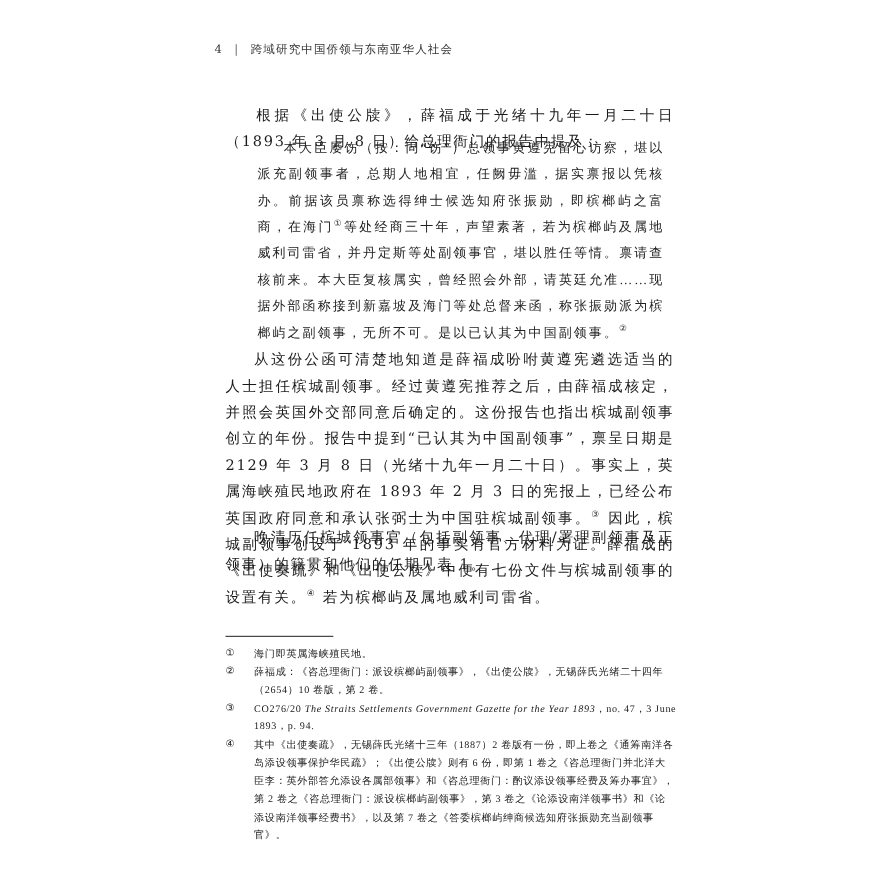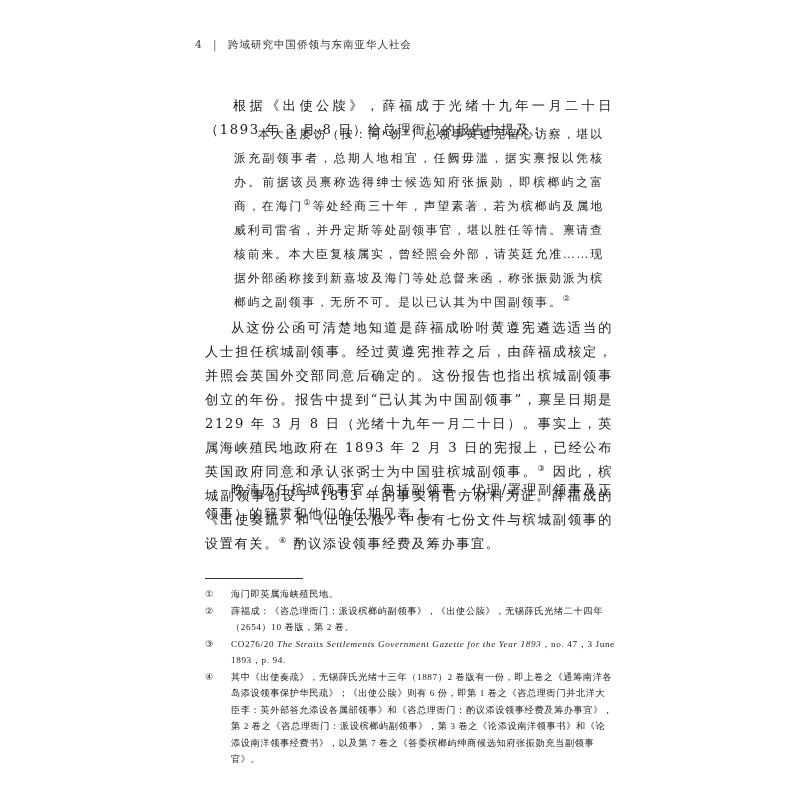--- a/index.html
+++ b/index.html
@@ -34,21 +34,21 @@
 
 <div class="body-text p1">根据《出使公牍》，薛福成于光绪十九年一月二十日（1893 年 3 月 8 日）给总理衙门的报告中提及：</div>
 
 <div class="quote">
   <span>本大臣屡饬（按：同“饬”）总领事黄遵宪留心访察，堪以派充副领事者，总期人地相宜，任阙毋滥，据实禀报以凭核办。前据该员禀称选得绅士候选知府张振勋，即槟榔屿之富商，在海门</span><sup>①</sup><span>等处经商三十年，声望素著，若为槟榔屿及属地威利司雷省，并丹定斯等处副领事官，堪以胜任等情。禀请查核前来。本大臣复核属实，曾经照会外部，请英廷允准……现据外部函称接到新嘉坡及海门等处总督来函，称张振勋派为槟榔屿之副领事，无所不可。是以已认其为中国副领事。</span><sup>②</sup>
 </div>
 
 <div class="body-text p2">
   <span>从这份公函可清楚地知道是薛福成吩咐黄遵宪遴选适当的人士担任槟城副领事。经过黄遵宪推荐之后，由薛福成核定，并照会英国外交部同意后确定的。这份报告也指出槟城副领事创立的年份。报告中提到“已认其为中国副领事”，禀呈日期是 2129 年 3 月 8 日（光绪十九年一月二十日）。事实上，英属海峡殖民地政府在 1893 年 2 月 3 日的宪报上，已经公布英国政府同意和承认张弼士为中国驻槟城副领事。</span><sup>③</sup>
   <span>因此，槟城副领事创设于 1893 年的事实有官方材料为证。薛福成的《出使奏疏》和《出使公牍》中便有七份文件与槟城副领事的设置有关。</span><sup>④</sup>
-  <span>酌议添设领事经费及筹办事宜。</span>
+  <span>若为槟榔屿及属地威利司雷省。</span>
 </div>
 
 <div class="body-text p3">晚清历任槟城领事官（包括副领事、代理/署理副领事及正领事）的籍贯和他们的任期见表 1。</div>
 
 <div class="rule"></div>
 
 <div class="notes">
   <div class="note">
     <span class="num">①</span>
     <span class="txt">海门即英属海峡殖民地。</span>

